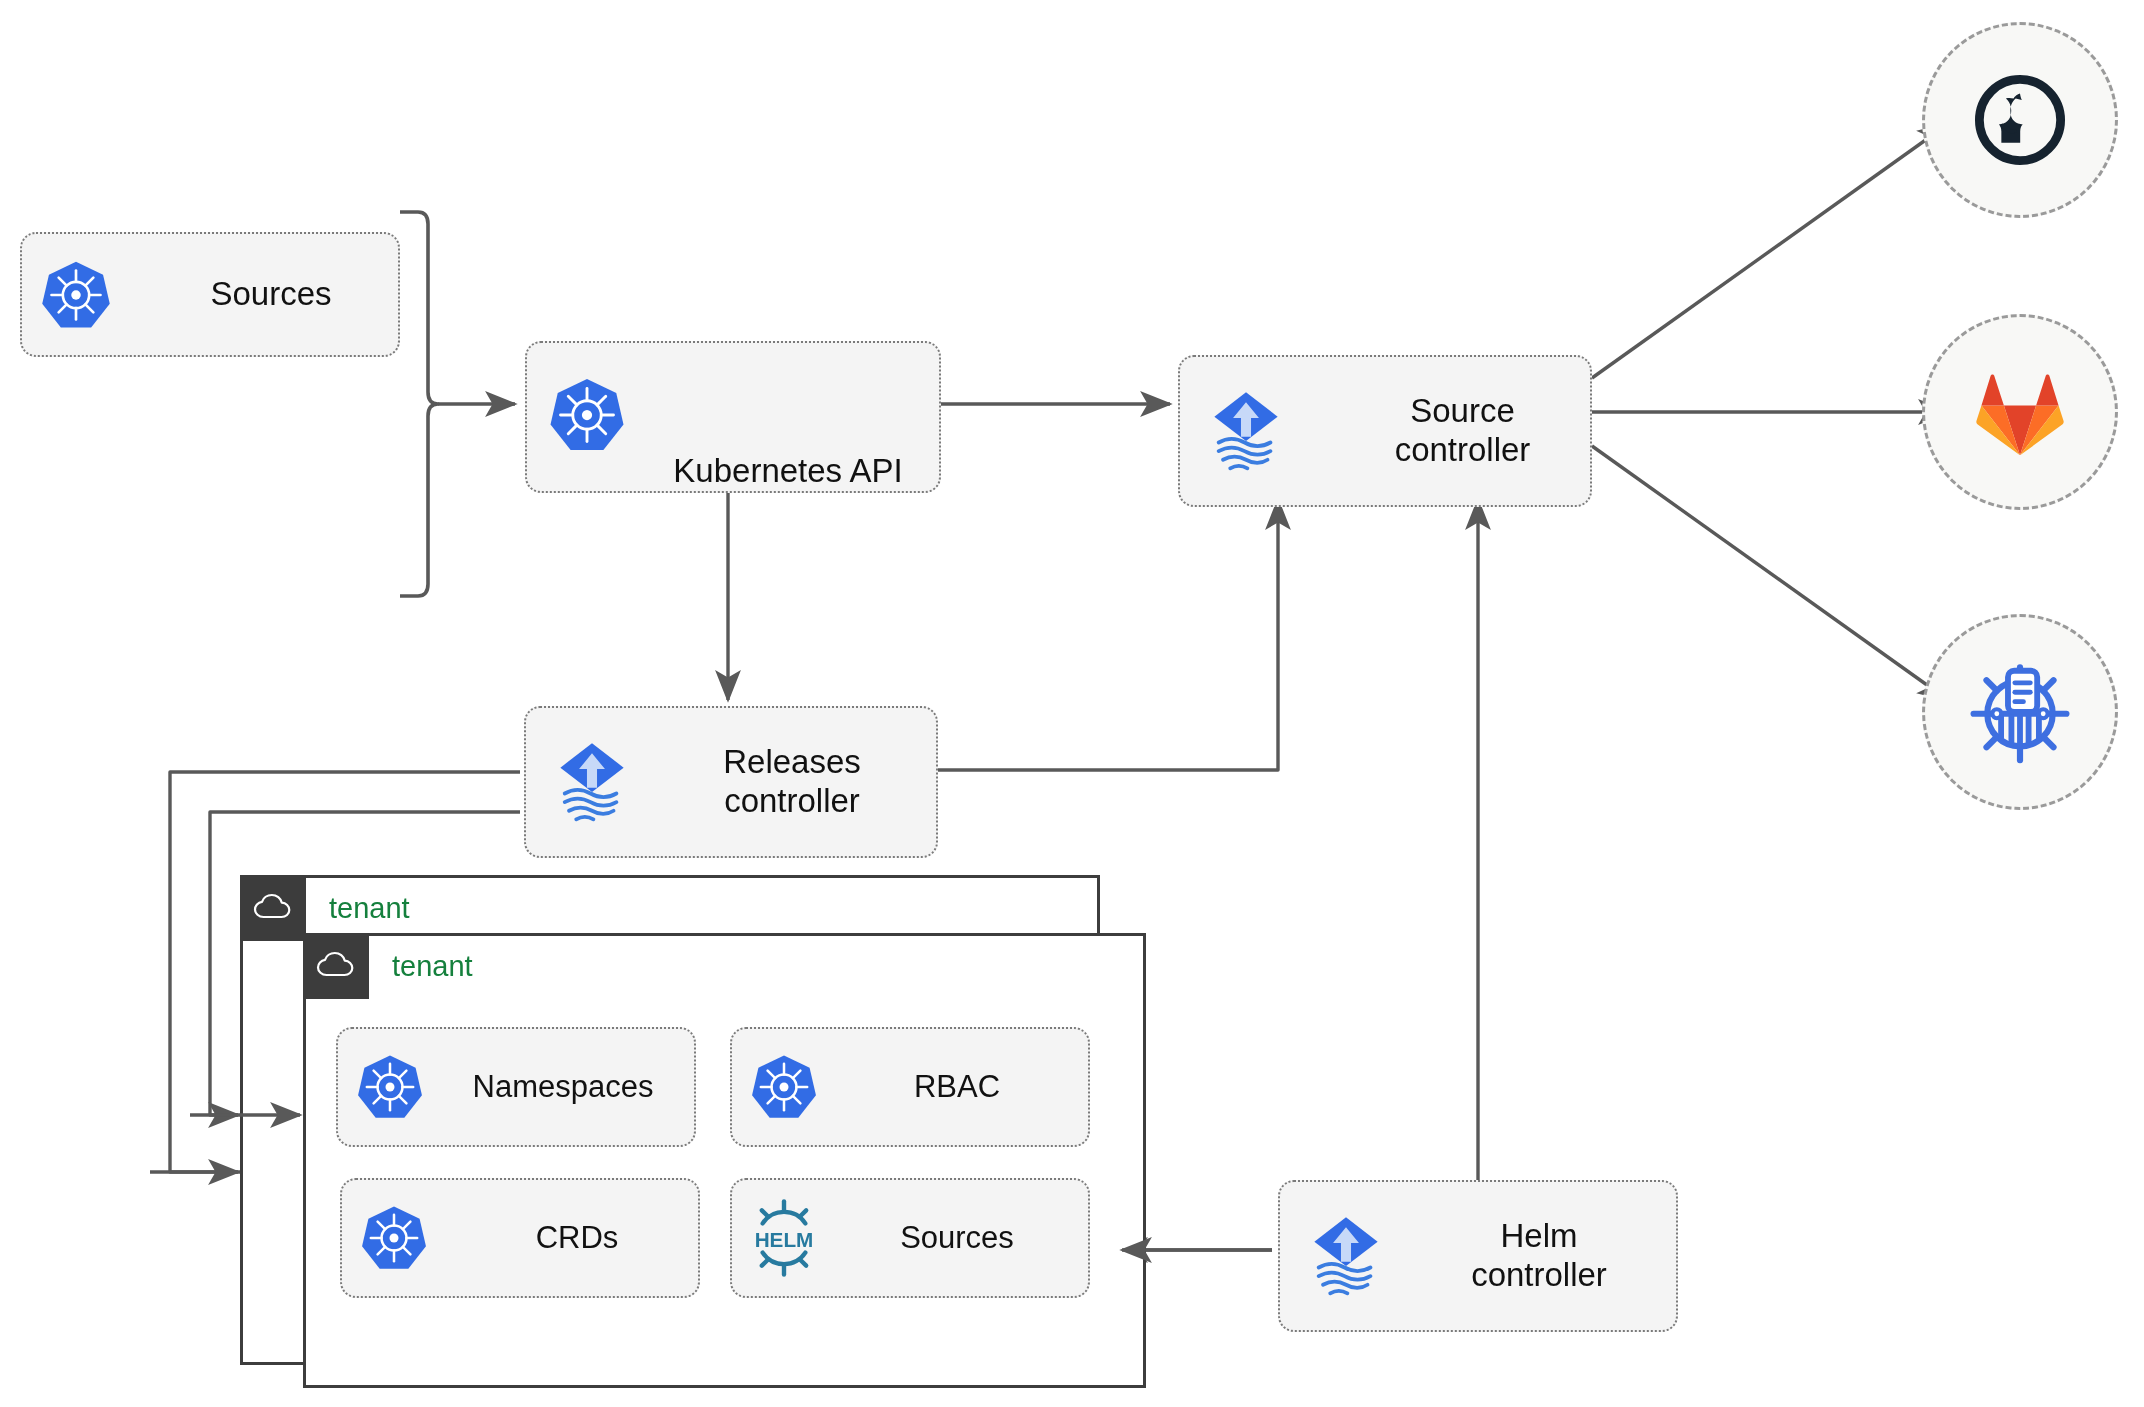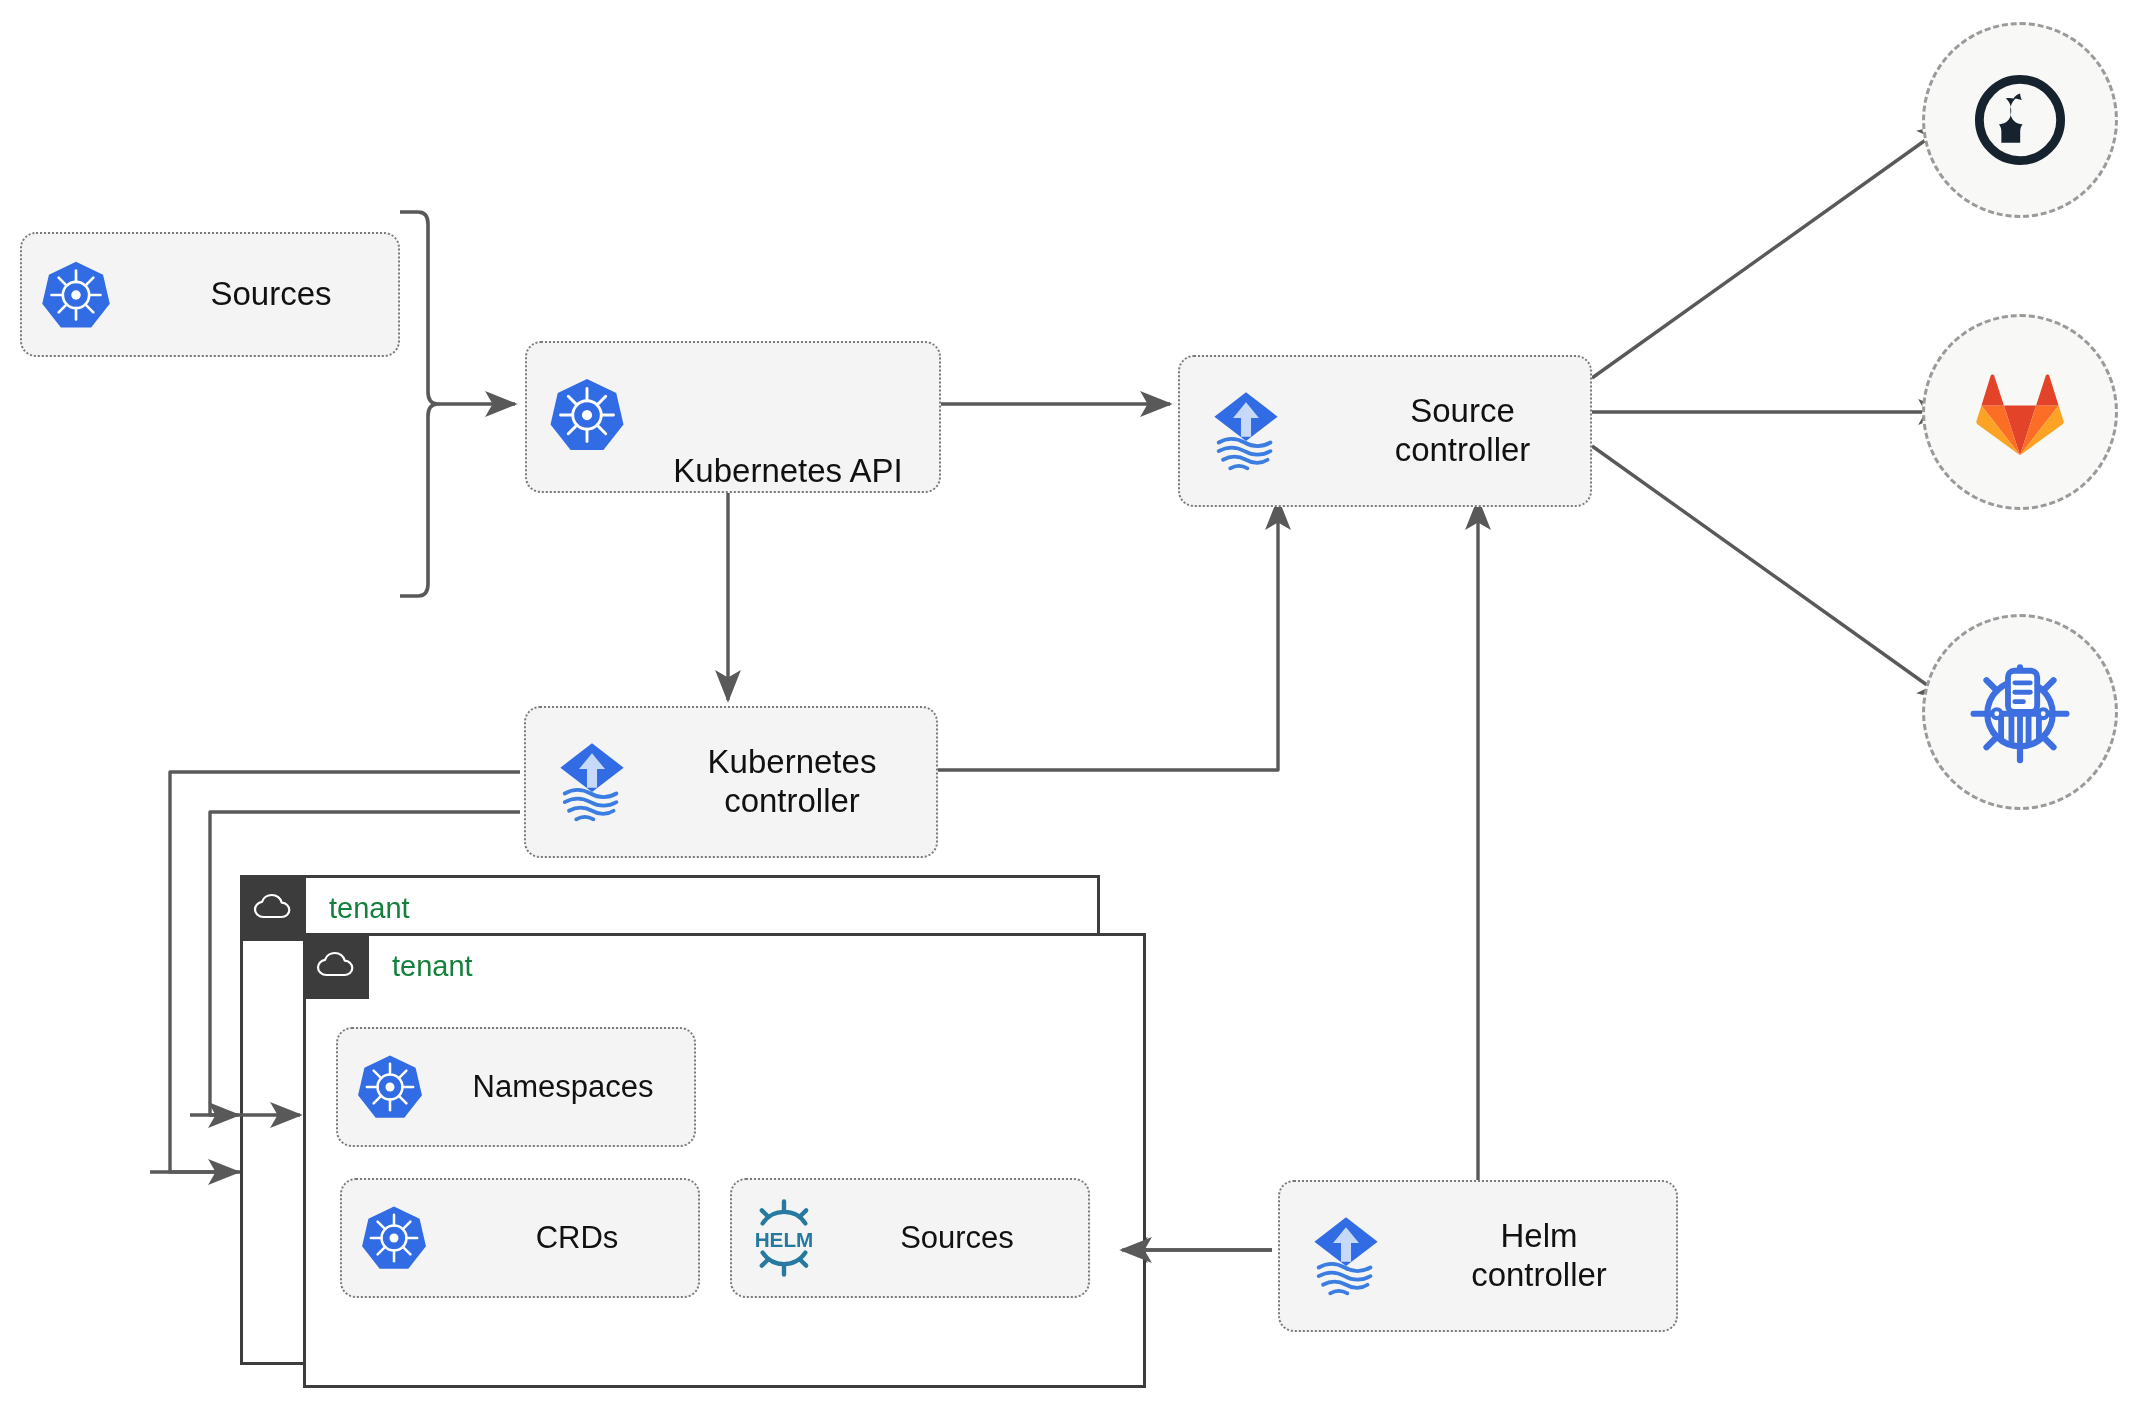--- a/index.html
+++ b/index.html
@@ -203,21 +203,21 @@
         <path d="M32 5 L54 22 L32 39 L10 22 Z" fill="#326CE5"></path>
         <path d="M32 12 L41 23 L35.5 23 L35.5 36 L28.5 36 L28.5 23 L23 23 Z" fill="#C7D9F8"></path>
         <g stroke="#3B7DE0" stroke-width="2.6" fill="none" stroke-linecap="round">
           <path d="M13 40 Q 22 35 31 40 Q 40 45 49 40"></path>
           <path d="M13 46 Q 22 41 31 46 Q 40 51 49 46"></path>
           <path d="M16 52 Q 24 47.5 32 52 Q 40 56.5 47 52"></path>
           <path d="M21 58 Q 27 54.5 33 58"></path>
         </g>
       </svg>
     </span>
-    <span class="node-label">Kubernetes
+    <span class="node-label">Releases
 controller</span>
   </div>
 
   <div class="node" style="left:1278px; top:1180px; width:400px; height:152px;">
     <span class="node-ico" style="width:132px; height:152px;">
       <svg width="92" height="92" viewBox="0 0 64 64" aria-hidden="true">
         <path d="M32 5 L54 22 L32 39 L10 22 Z" fill="#326CE5"></path>
         <path d="M32 12 L41 23 L35.5 23 L35.5 36 L28.5 36 L28.5 23 L23 23 Z" fill="#C7D9F8"></path>
         <g stroke="#3B7DE0" stroke-width="2.6" fill="none" stroke-linecap="round">
           <path d="M13 40 Q 22 35 31 40 Q 40 45 49 40"></path>
@@ -323,20 +323,40 @@
             <path d="M40.1 40.1 L47 47"></path>
           <path d="M40.1 23.9 L47 17"></path>
             <path d="M23.9 40.1 L17 47"></path>
         </g>
         <circle cx="32" cy="32" r="4.1" fill="#ffffff"></circle>
       </svg>
     </span>
     <span class="node-label">Namespaces</span>
   </div>
 
+  <div class="node small" style="left:730px; top:1027px; width:360px; height:120px;">
+    <span class="node-ico" style="width:104px; height:120px;">
+      <svg width="70" height="70" viewBox="0 0 64 64" aria-hidden="true">
+        <path d="M32 3.2 L55.4 14.4 L61.2 39.6 L45.1 60 L18.9 60 L2.8 39.6 L8.6 14.4 Z" fill="#326CE5"></path>
+        <g fill="none" stroke="#ffffff" stroke-width="2.3" stroke-linecap="round">
+          <circle cx="32" cy="32" r="11.4"></circle>
+          <path d="M32 20.6 L32 10.8"></path>
+            <path d="M32 43.4 L32 53.2"></path>
+          <path d="M20.6 32 L10.8 32"></path>
+            <path d="M43.4 32 L53.2 32"></path>
+          <path d="M23.9 23.9 L17 17"></path>
+            <path d="M40.1 40.1 L47 47"></path>
+          <path d="M40.1 23.9 L47 17"></path>
+            <path d="M23.9 40.1 L17 47"></path>
+        </g>
+        <circle cx="32" cy="32" r="4.1" fill="#ffffff"></circle>
+      </svg>
+    </span>
+    <span class="node-label">RBAC</span>
+  </div>
 
   <div class="node small" style="left:340px; top:1178px; width:360px; height:120px;gap:20px;">
     <span class="node-ico" style="width:104px; height:120px;">
       <svg width="70" height="70" viewBox="0 0 64 64" aria-hidden="true">
         <path d="M32 3.2 L55.4 14.4 L61.2 39.6 L45.1 60 L18.9 60 L2.8 39.6 L8.6 14.4 Z" fill="#326CE5"></path>
         <g fill="none" stroke="#ffffff" stroke-width="2.3" stroke-linecap="round">
           <circle cx="32" cy="32" r="11.4"></circle>
           <path d="M32 20.6 L32 10.8"></path>
             <path d="M32 43.4 L32 53.2"></path>
           <path d="M20.6 32 L10.8 32"></path>

